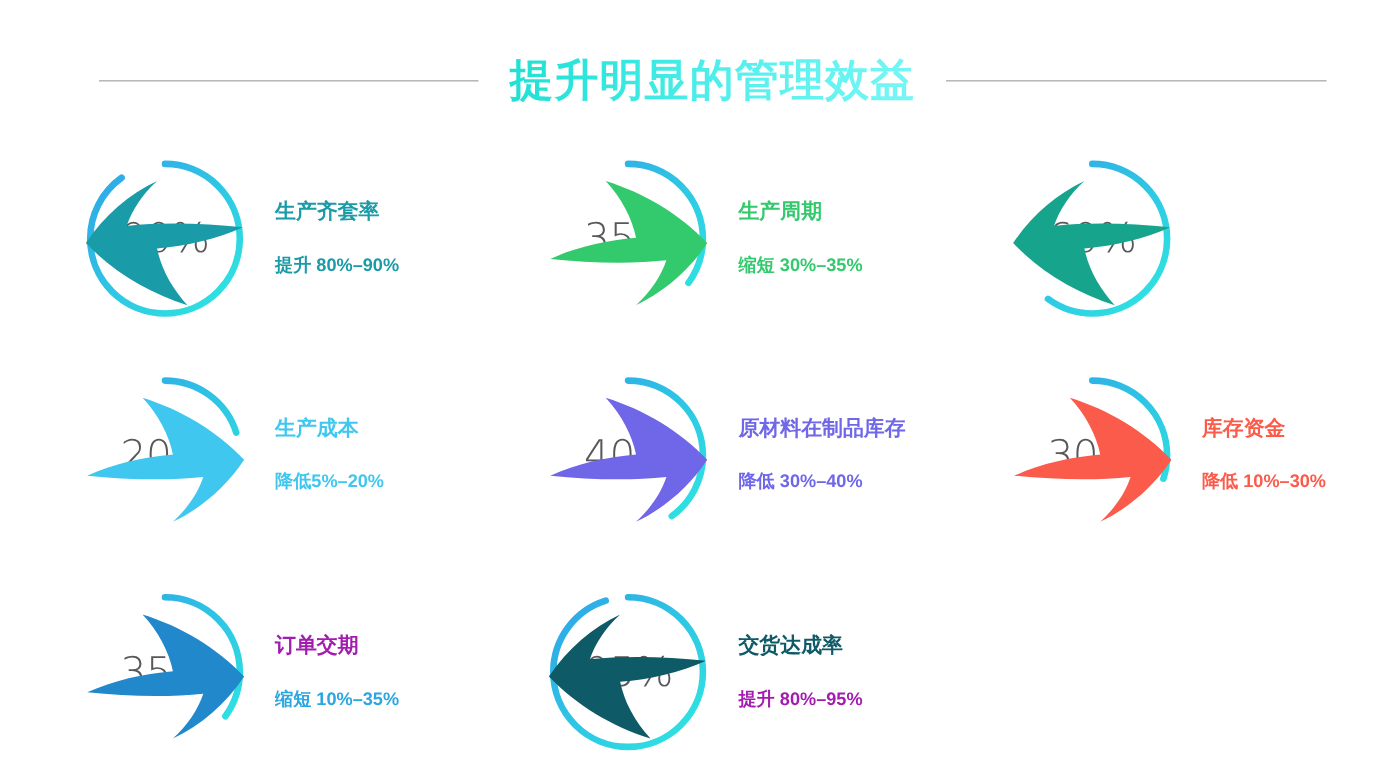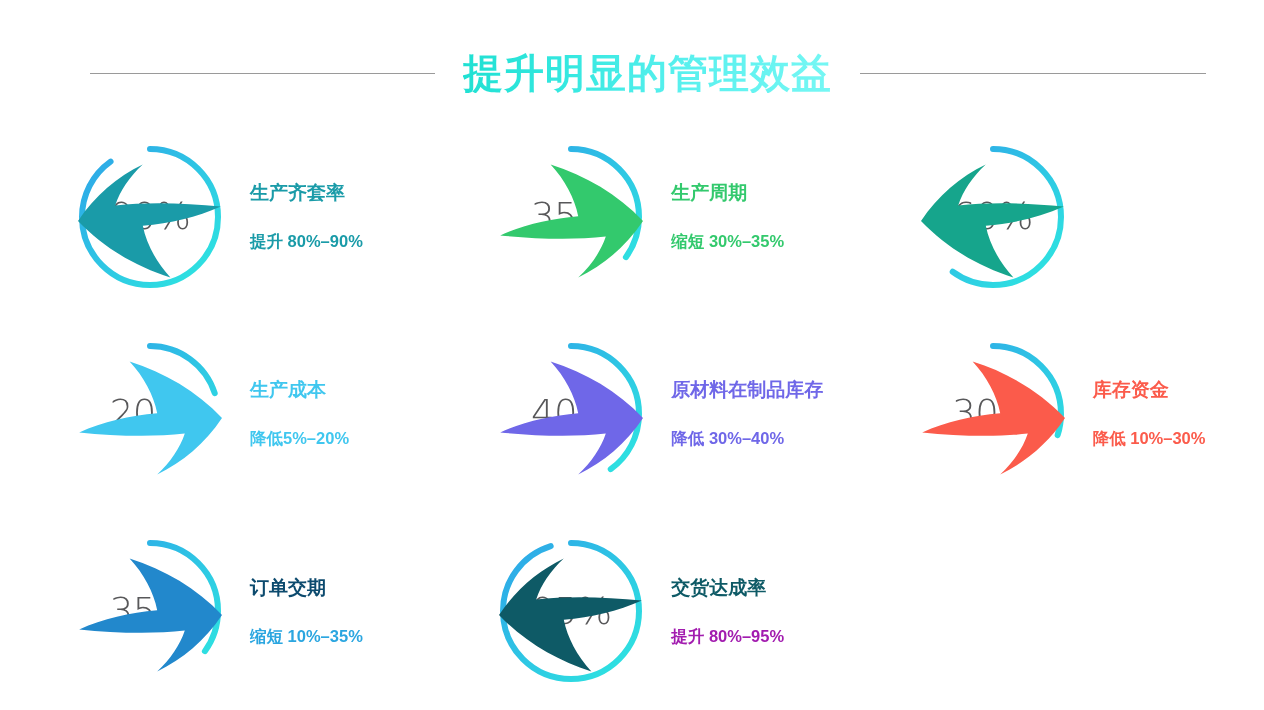--- a/index.html
+++ b/index.html
@@ -282,21 +282,21 @@
           <circle cx="78" cy="78" r="68" fill="none" stroke="url(#ringgrad6)" stroke-width="6" stroke-linecap="round" stroke-dasharray="149.53981031087415 277.71679057733775"></circle>
         </svg>
         <div class="gauge-center">
           <div class="gauge-value">35%</div>
           <svg class="arrow" viewBox="0 0 22 26">
             <path d="M11 25 C15.4 20.8 18.6 15.4 20.4 9.6 C17.8 12.0 14.8 13.6 11.8 14.2 C11.4 9.6 10.4 5.2 8.6 1.2 C8.0 7.0 7.8 13.4 8.4 18.8 C6.0 18.0 3.6 16.4 1.6 14.2 C3.6 18.4 6.8 22.2 11 25 Z" fill="#2288cc"></path>
           </svg>
         </div>
       </div>
       <div class="kpi-text">
-        <div class="kpi-label" style="color: #0c4a6e; text-align: right;">订单交期</div>
+        <div class="kpi-label" style="color: #a21caf; text-align: right;">订单交期</div>
         <div class="kpi-sub" style="color: rgb(43, 166, 224);">缩短 10%–35%</div>
       </div>
     </div>
     <div class="kpi">
       <div class="gauge">
         <svg viewBox="0 0 156 156">
           <defs>
             <linearGradient id="ringgrad7" x1="1" y1="0" x2="0" y2="1">
               <stop offset="0%" stop-color="#2ea4e8"></stop>
               <stop offset="100%" stop-color="#2ee8e0"></stop>

